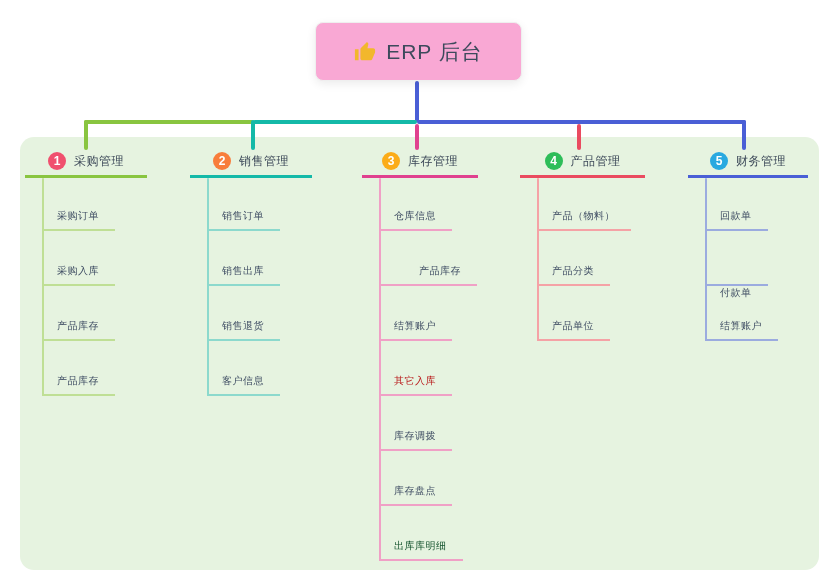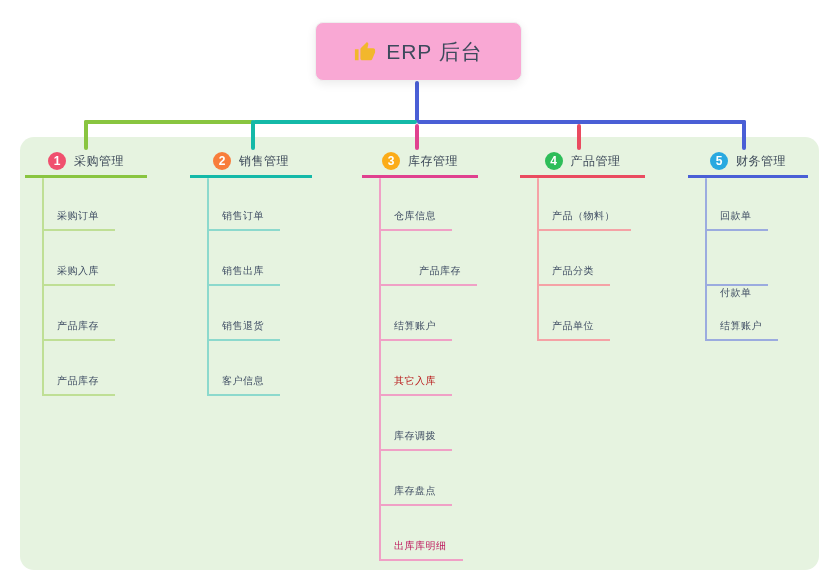--- a/index.html
+++ b/index.html
@@ -99,21 +99,21 @@
       <div class="ci" style="left: 379px; top: 368px; border-bottom-color: rgb(240, 160, 198);">
         <span style="color: #b91c1c;">其它入库</span>
       </div>
       <div class="ci" style="left: 379px; top: 423px; border-bottom-color: rgb(240, 160, 198);">
         <span style="color: rgb(63, 77, 99);">库存调拨</span>
       </div>
       <div class="ci" style="left: 379px; top: 478px; border-bottom-color: rgb(240, 160, 198);">
         <span style="color: rgb(63, 77, 99);">库存盘点</span>
       </div>
       <div class="ci" style="left: 379px; top: 533px; border-bottom-color: rgb(240, 160, 198);">
-        <span style="color: #be185d;">出库库明细</span>
+        <span style="color: #14532d;">出库库明细</span>
       </div>
       <div class="bh" style="left: 520px; width: 125px; border-bottom-color: rgb(234, 75, 96);">
         <span class="bdg" style="background: rgb(46, 189, 89);">4</span>
         <span class="blbl" style="color: rgb(60, 72, 88);">产品管理</span>
       </div>
       <div class="ci" style="left: 537px; top: 203px; border-bottom-color: rgb(245, 162, 166);">
         <span style="color: rgb(63, 77, 99);">产品（物料）</span>
       </div>
       <div class="ci" style="left: 537px; top: 258px; border-bottom-color: rgb(245, 162, 166);">
         <span style="color: rgb(63, 77, 99);">产品分类</span>

